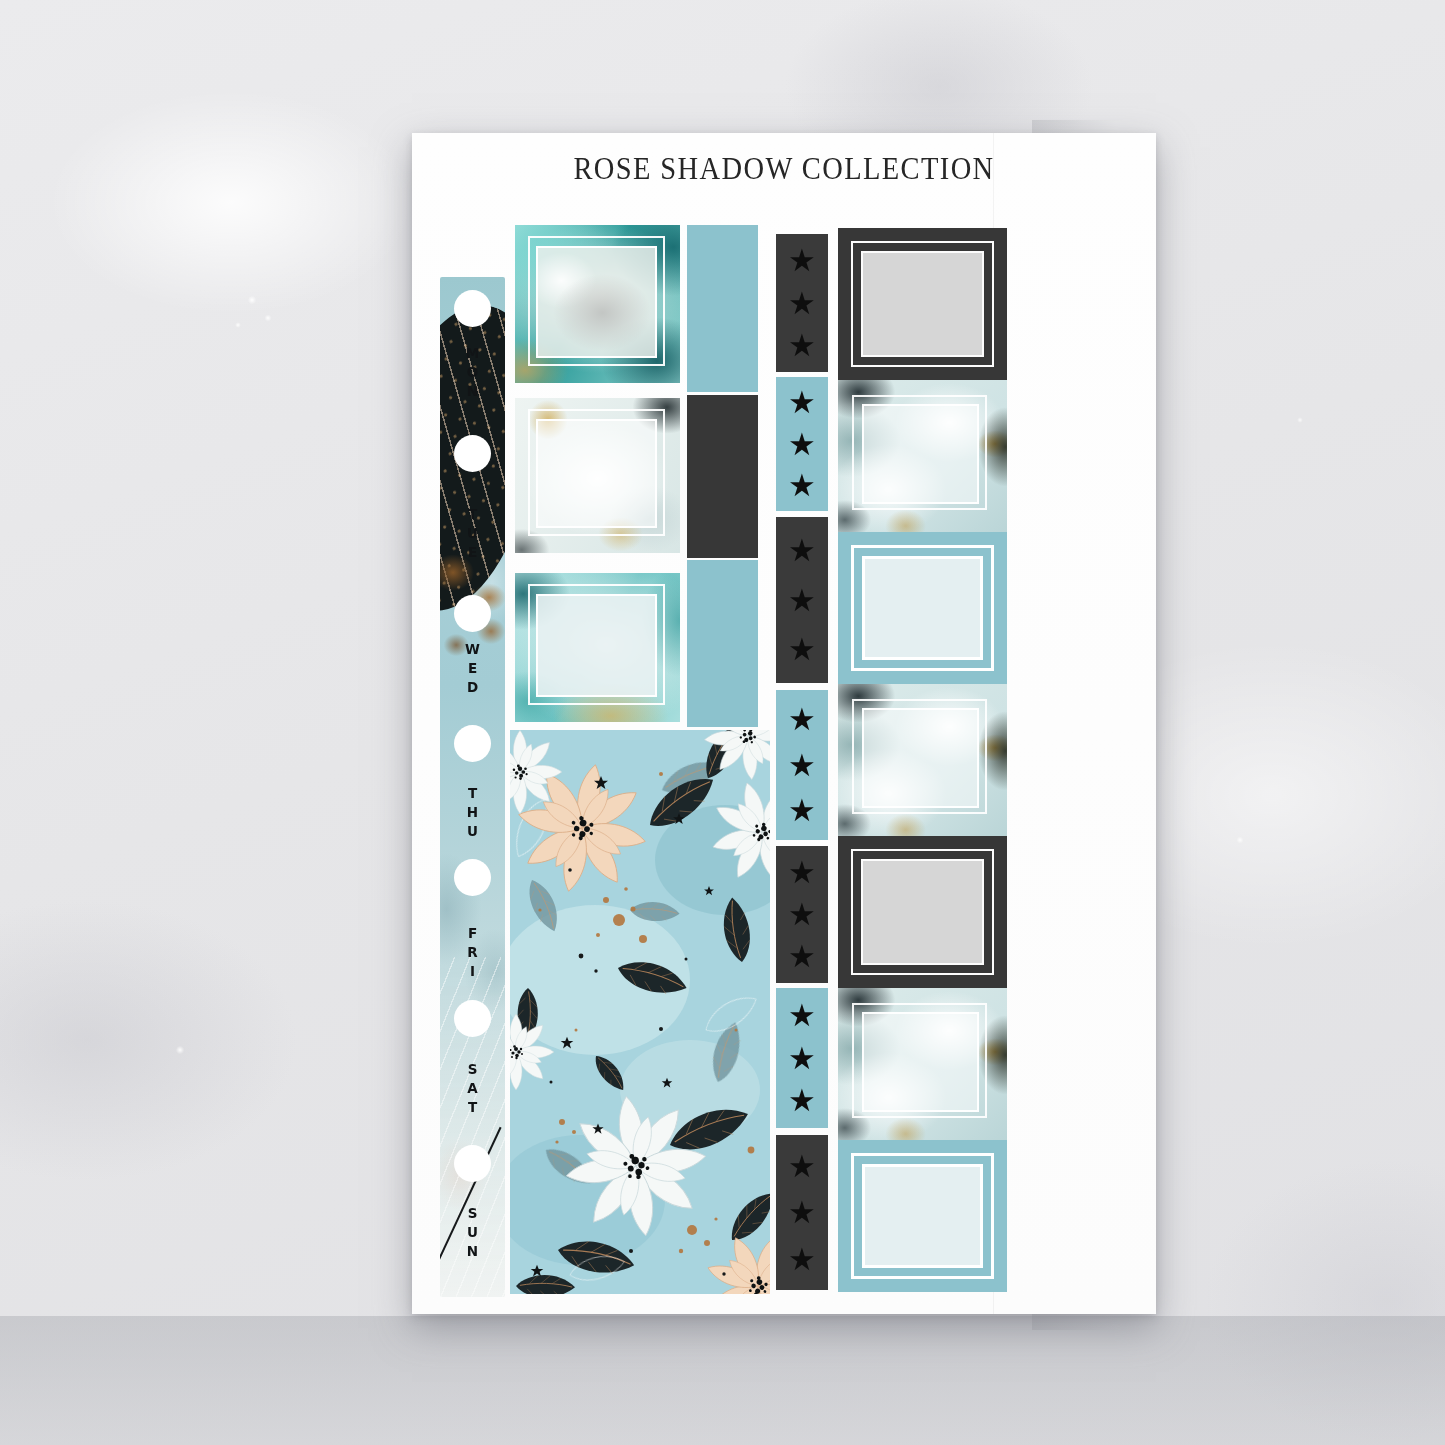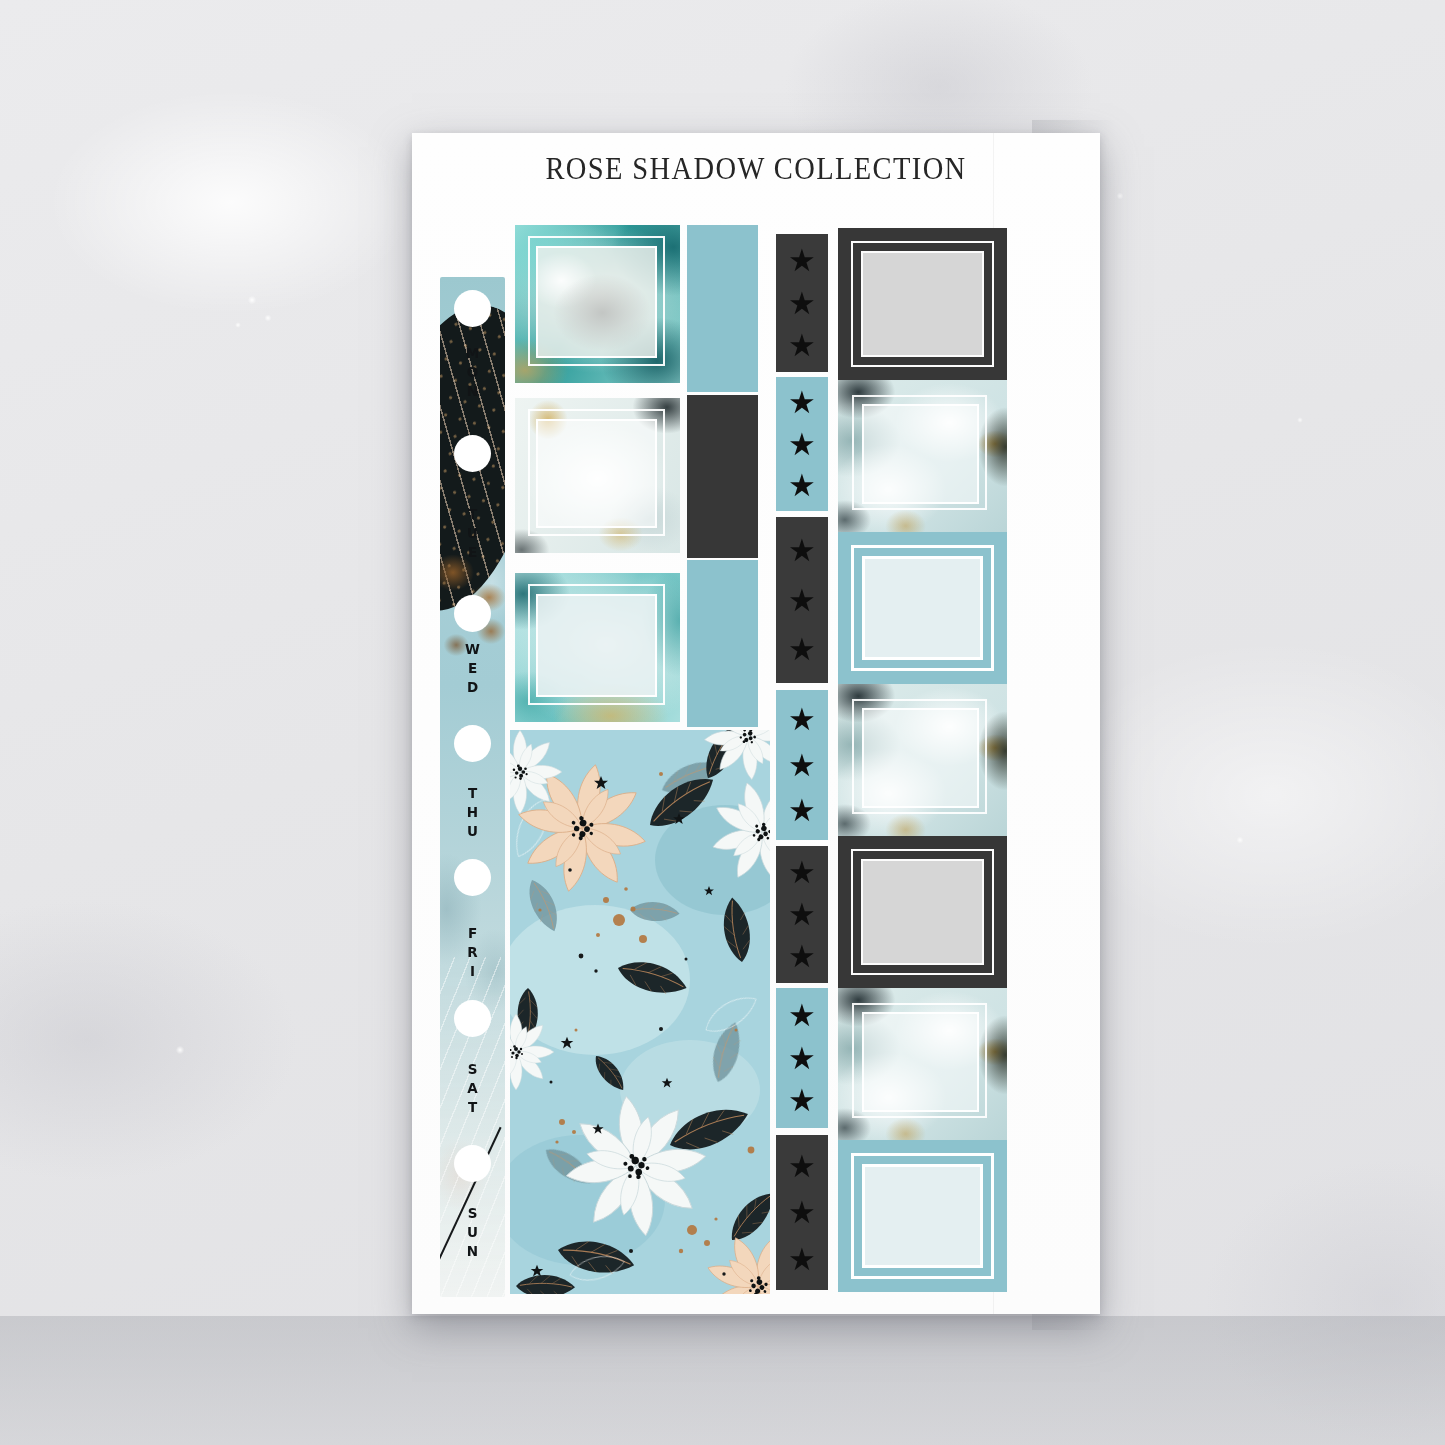--- a/index.html
+++ b/index.html
@@ -29,21 +29,21 @@
     position:absolute; left:0; top:1316px; width:1445px; height:129px;
     background: linear-gradient(180deg, rgba(168,170,176,.45), rgba(190,191,196,.35));
   }
   .side-shade {
     position:absolute; left:1032px; top:120px; width:120px; height:1210px;
     background: linear-gradient(90deg, rgba(150,152,158,.28), transparent 70%);
   }
 
   
   .sheet {
-    position:absolute; left:412px; top:133px; width:688px; height:1181px;
+    position:absolute; left:412px; top:133px; width:744px; height:1181px;
     background: linear-gradient(180deg,#fefefe,#fcfcfc);
     box-shadow: 0 14px 36px rgba(110,112,122,.5), 0 3px 8px rgba(120,120,130,.3);
   }
   .crease { position:absolute; left:581px; top:0; width:1px; height:100%;
     background: rgba(0,0,0,.045); }
 
   .title {
     position:absolute; left:0; top:18px; width:100%;
     text-align:center;
     font-family:"Liberation Serif", serif;

